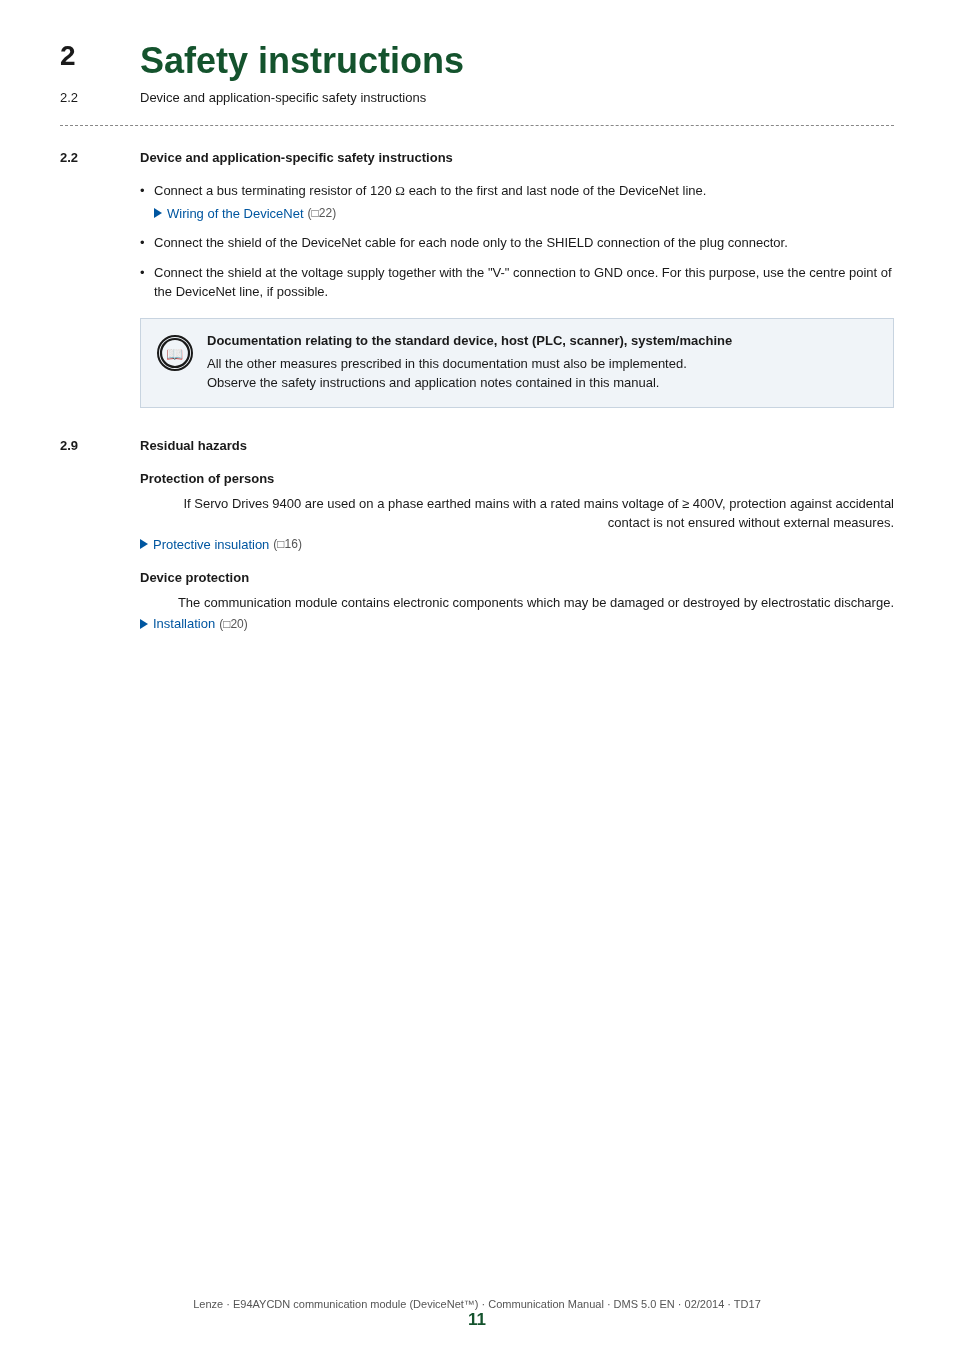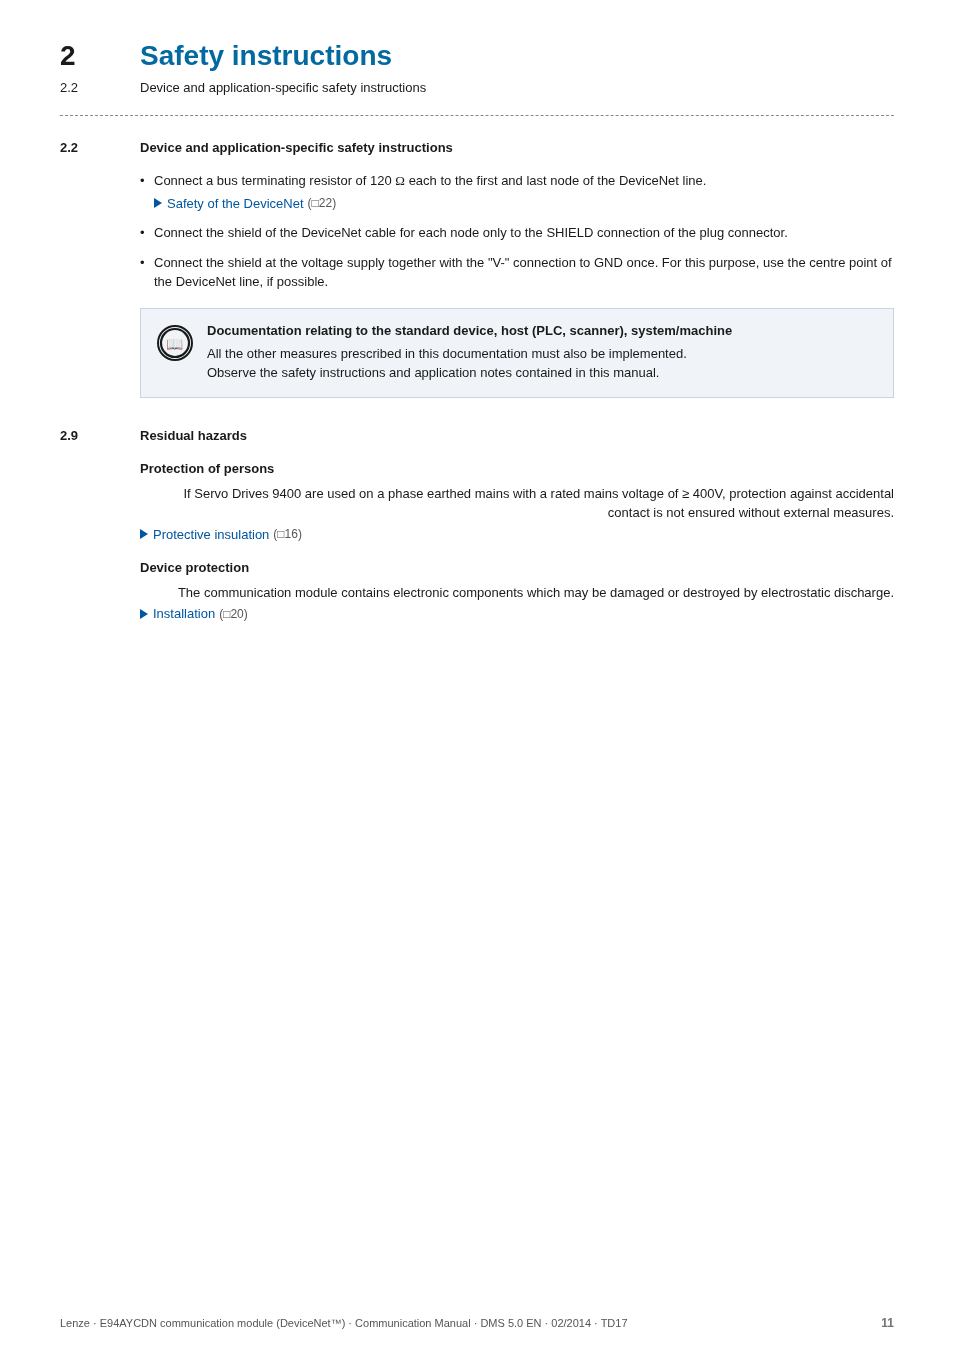--- a/index.html
+++ b/index.html
@@ -32,23 +32,23 @@
     }
 
     .chapter-number {
       font-size: 28px;
       font-weight: bold;
       color: #1a1a1a;
       min-width: 80px;
     }
 
     .chapter-title {
-      font-size: 28px;
-      font-weight: bold;
-      color: #0369a1;
+      font-size: 36px;
+      font-weight: bold;
+      color: #14532d;
     }
 
     .sub-header {
       display: flex;
       align-items: flex-start;
       margin-bottom: 20px;
     }
 
     .sub-number {
       font-size: 13px;
@@ -202,31 +202,32 @@
     
     .page-footer {
       position: absolute;
       bottom: 20px;
       left: 60px;
       right: 60px;
       display: flex;
       justify-content: space-between;
       align-items: center;
       border-top: none;
+      flex-direction: column;
     }
 
     .footer-text {
       font-size: 11px;
       color: #555;
     }
 
     .footer-page {
-      font-size: 12px;
-      font-weight: bold;
-      color: #737373;
+      font-size: 17px;
+      font-weight: bold;
+      color: #14532d;
     }
 
     
     .omega {
       font-family: serif;
     }
 
     
     .page-ref {
       font-size: 12px;
@@ -259,21 +260,21 @@
     <div class="section-content">
       <ul class="bullet-list">
 
 
 
 
         <li>
           <span>Connect a bus terminating resistor of 120 <span class="omega">Ω</span> each to the first and last node of the DeviceNet line.</span>
           <div class="sub-link-row">
             <span class="triangle-icon"></span>
-            <a class="doc-link" href="#">Safety of the DeviceNet</a>
+            <a class="doc-link" href="#">Wiring of the DeviceNet</a>
             <span class="page-ref" style="margin-left:4px;">(□22)</span>
           </div>
         </li>
 
         <li>
           <span>Connect the shield of the DeviceNet cable for each node only to the SHIELD connection of the plug connector.</span>
         </li>
 
         <li>
           <span>Connect the shield at the voltage supply together with the "V-" connection to GND once. For this purpose, use the centre point of the DeviceNet line, if possible.</span>

